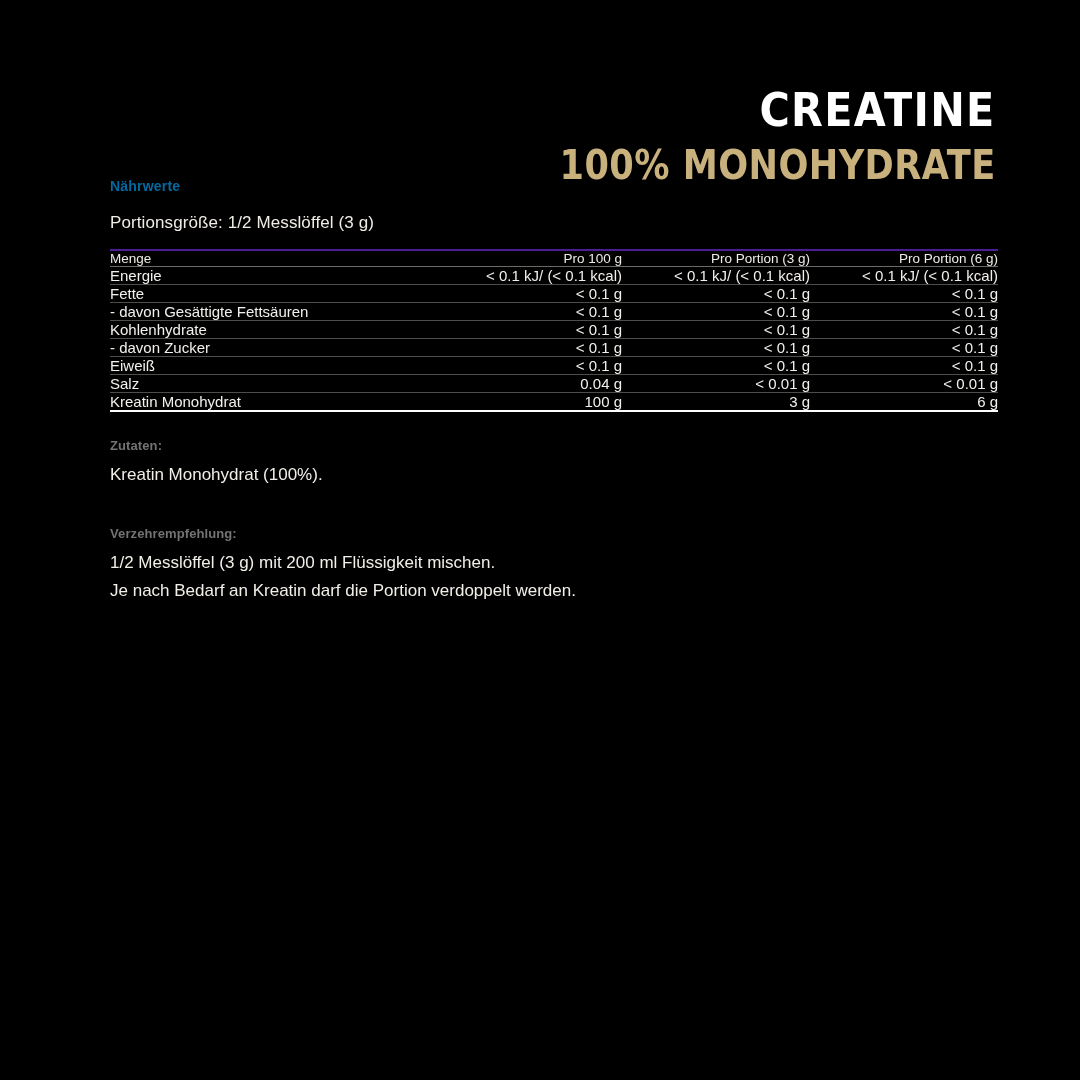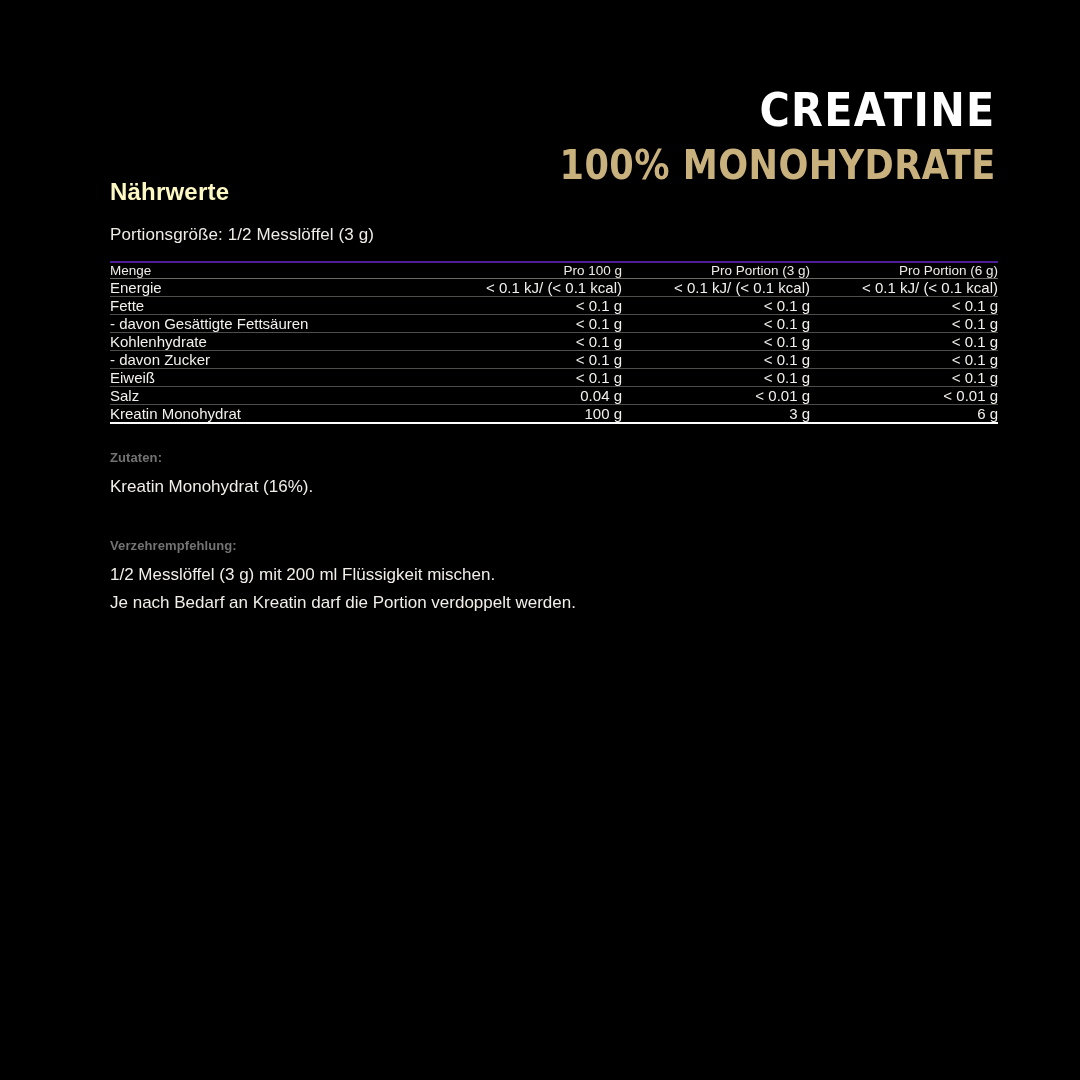--- a/index.html
+++ b/index.html
@@ -53,23 +53,23 @@
   }
 
   
   .panel {
     position: absolute;
     left: 110px;
     top: 178px;
     width: 888px;
   }
   .panel-title {
-    font-size: 24px;
-    font-weight: 700;
-    color: #fef9c3;
+    font-size: 14px;
+    font-weight: 700;
+    color: #0369a1;
     letter-spacing: 0.2px;
   }
   .portion {
     margin-top: 19px;
     font-size: 17px;
     color: #f0ece6;
     letter-spacing: 0.1px;
   }
 
   table.nutri {
@@ -207,21 +207,21 @@
           <td class="c-label">Kreatin Monohydrat</td>
           <td class="c-num">100 g</td>
           <td class="c-num">3 g</td>
           <td class="c-num">6 g</td>
         </tr>
       </tbody>
     </table>
 
     <div class="section ingredients">
       <div class="section-head">Zutaten:</div>
-      <div class="section-body">Kreatin Monohydrat (16%).</div>
+      <div class="section-body">Kreatin Monohydrat (100%).</div>
     </div>
 
     <div class="section usage">
       <div class="section-head">Verzehrempfehlung:</div>
       <div class="section-body">1/2 Messlöffel (3 g) mit 200 ml Flüssigkeit mischen.</div>
       <div class="section-body" style="margin-top:2px;">Je nach Bedarf an Kreatin darf die Portion verdoppelt werden.</div>
     </div>
 
   </div>
 </div>

